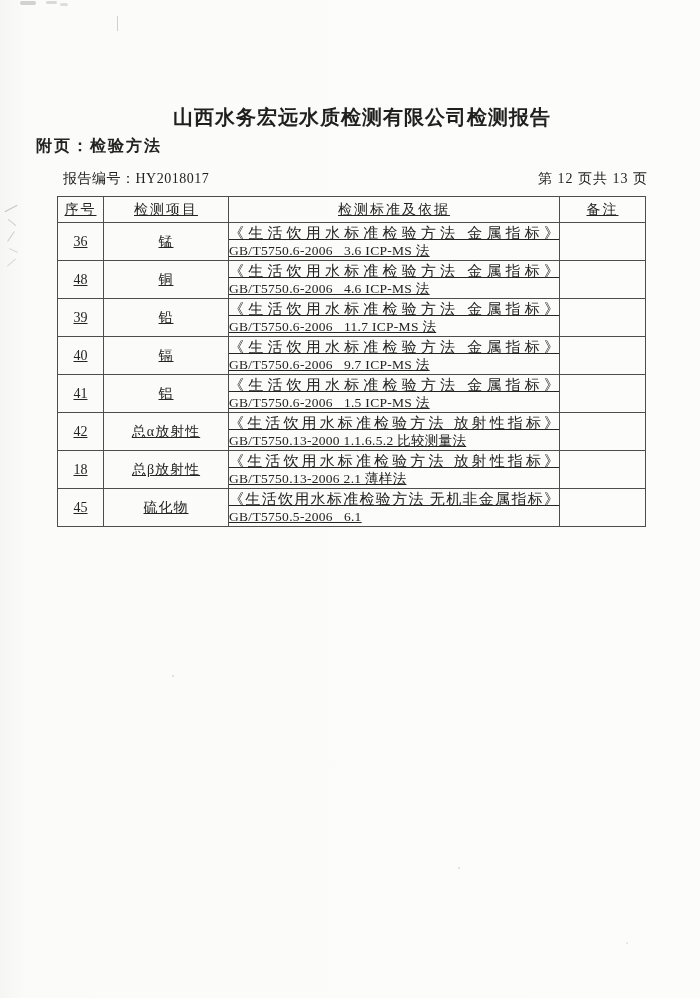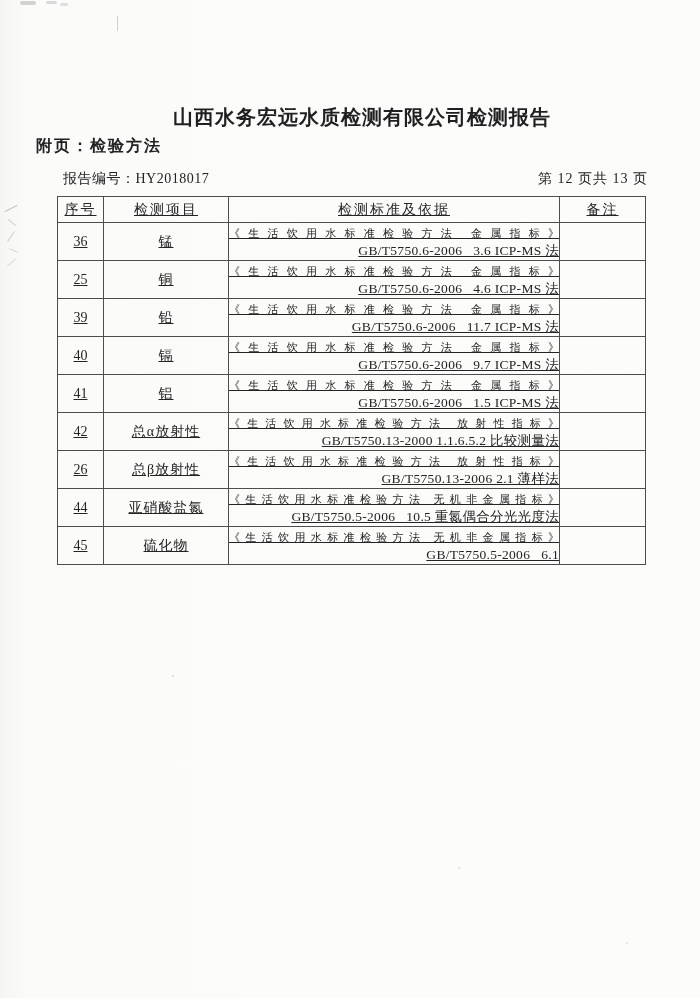--- a/index.html
+++ b/index.html
@@ -64,30 +64,29 @@
     vertical-align: middle;
     font-weight: normal;
     overflow: hidden;
   }
   table.methods th { height: 25px; text-align: center; letter-spacing: 2px; }
   table.methods td { height: 37px; }
   td.c-no   { text-align: center; letter-spacing: 0; }
   td.c-item { text-align: center; letter-spacing: 1px; }
   td.c-std  { padding: 1px 8px 1px 9px; }
   .std-title {
-    font-size: 11px; line-height: 18px;
+    font-size: 15px; line-height: 18px;
     text-align: justify; text-align-last: justify;
     text-justify: inter-character;
     white-space: normal;
   }
   .std-code {
     font-size: 13.5px; line-height: 18px;
     white-space: pre-wrap;
     letter-spacing: .3px;
-    text-align: right;
   }
 </style>
 </head>
 <body>
 
 <div class="page">
 
   <div class="artifact smudge-a"></div>
   <div class="artifact smudge-b"></div>
   <div class="artifact smudge-c"></div>
@@ -128,21 +127,21 @@
     <td class="c-no">36</td>
     <td class="c-item">锰</td>
     <td class="c-std">
       <div class="std-title">《生活饮用水标准检验方法  金属指标》</div>
       <div class="std-code">GB/T5750.6-2006   3.6 ICP-MS 法</div>
     </td>
     <td class="c-remark"></td>
   </tr>
 
   <tr>
-    <td class="c-no">25</td>
+    <td class="c-no">48</td>
     <td class="c-item">铜</td>
     <td class="c-std">
       <div class="std-title">《生活饮用水标准检验方法  金属指标》</div>
       <div class="std-code">GB/T5750.6-2006   4.6 ICP-MS 法</div>
     </td>
     <td class="c-remark"></td>
   </tr>
 
 
   <tr>
@@ -179,38 +178,29 @@
     <td class="c-no">42</td>
     <td class="c-item">总α放射性</td>
     <td class="c-std">
       <div class="std-title">《生活饮用水标准检验方法  放射性指标》</div>
       <div class="std-code">GB/T5750.13-2000 1.1.6.5.2 比较测量法</div>
     </td>
     <td class="c-remark"></td>
   </tr>
 
   <tr>
-    <td class="c-no">26</td>
+    <td class="c-no">18</td>
     <td class="c-item">总β放射性</td>
     <td class="c-std">
       <div class="std-title">《生活饮用水标准检验方法  放射性指标》</div>
       <div class="std-code">GB/T5750.13-2006 2.1 薄样法</div>
     </td>
     <td class="c-remark"></td>
   </tr>
 
-  <tr>
-    <td class="c-no">44</td>
-    <td class="c-item">亚硝酸盐氮</td>
-    <td class="c-std">
-      <div class="std-title">《生活饮用水标准检验方法  无机非金属指标》</div>
-      <div class="std-code">GB/T5750.5-2006   10.5 重氮偶合分光光度法</div>
-    </td>
-    <td class="c-remark"></td>
-  </tr>
 
   <tr>
     <td class="c-no">45</td>
     <td class="c-item">硫化物</td>
     <td class="c-std">
       <div class="std-title">《生活饮用水标准检验方法  无机非金属指标》</div>
       <div class="std-code">GB/T5750.5-2006   6.1</div>
     </td>
     <td class="c-remark"></td>
   </tr>

